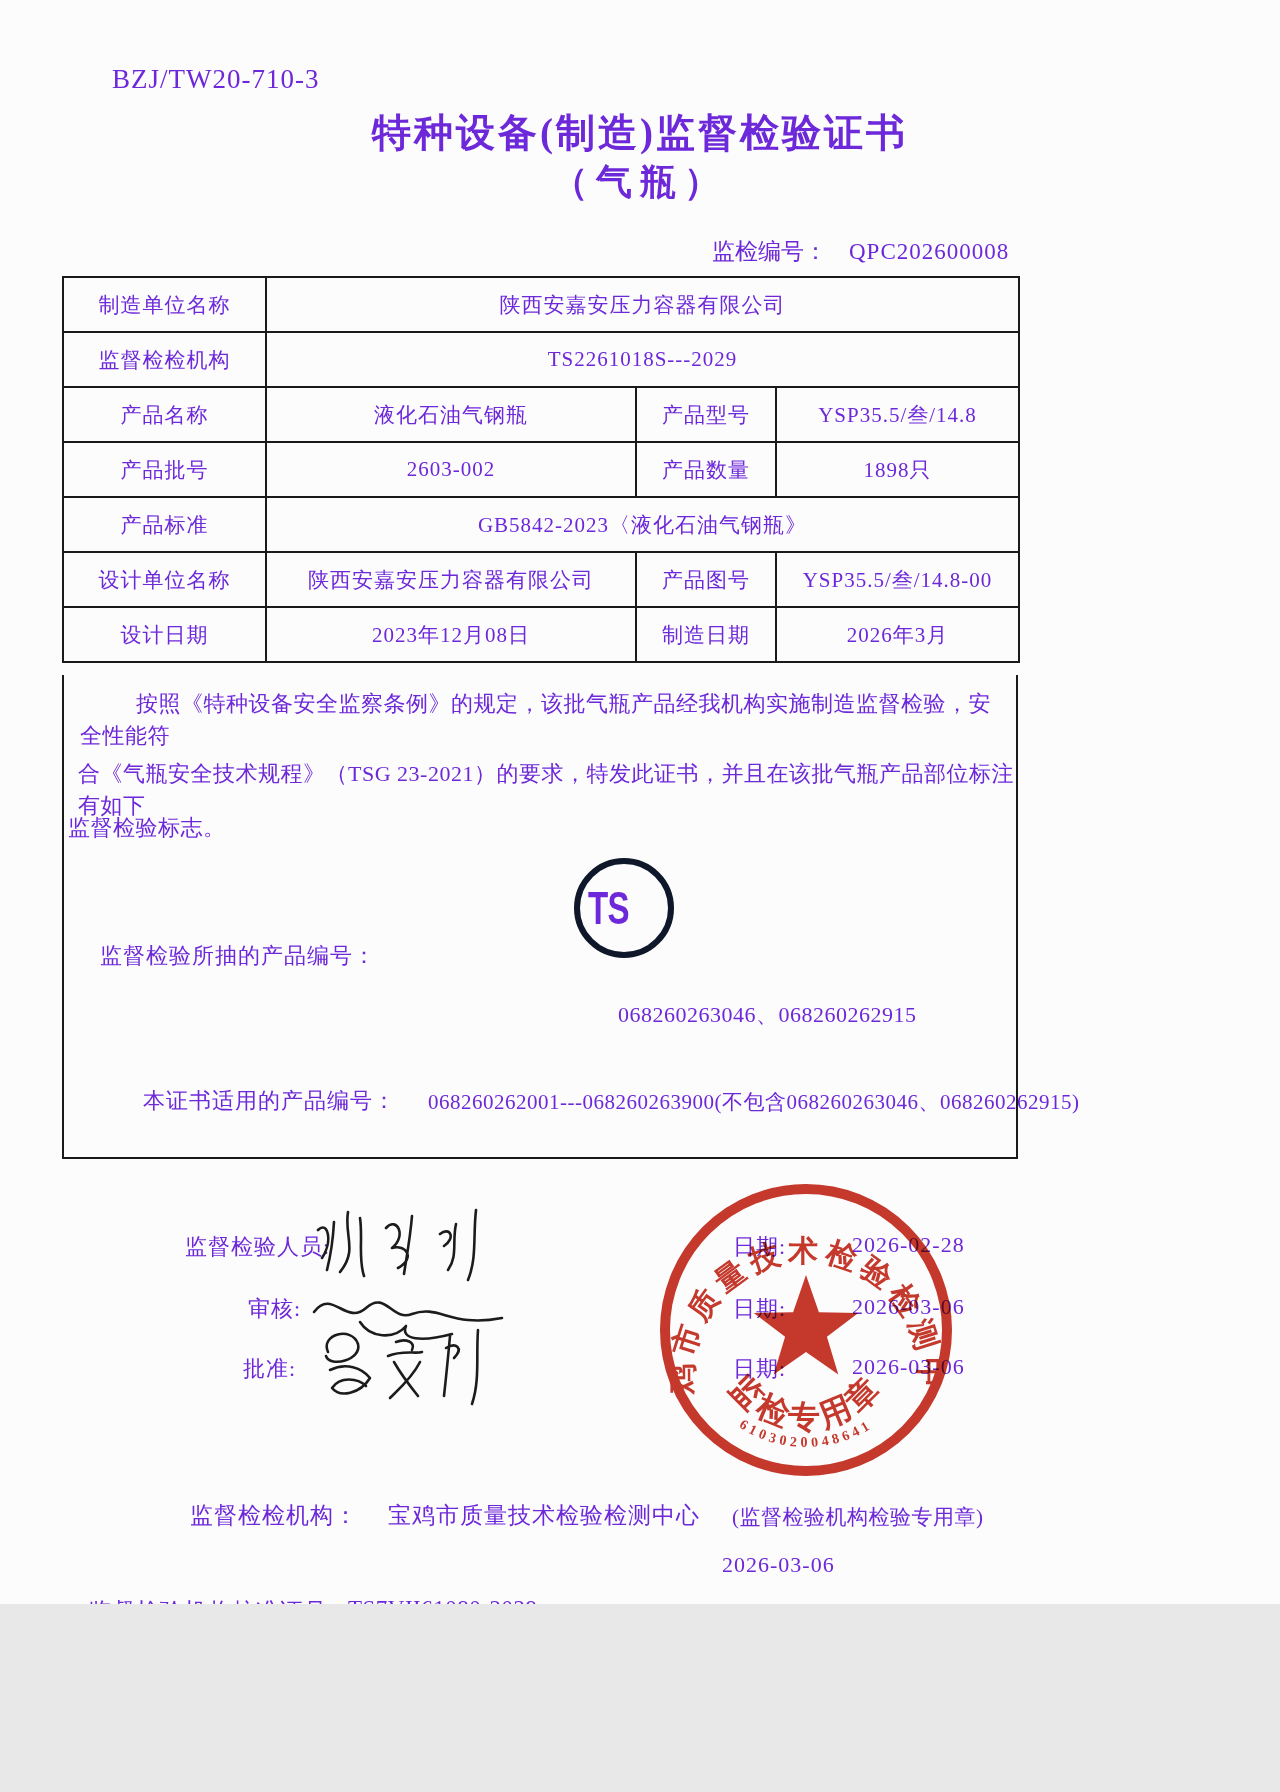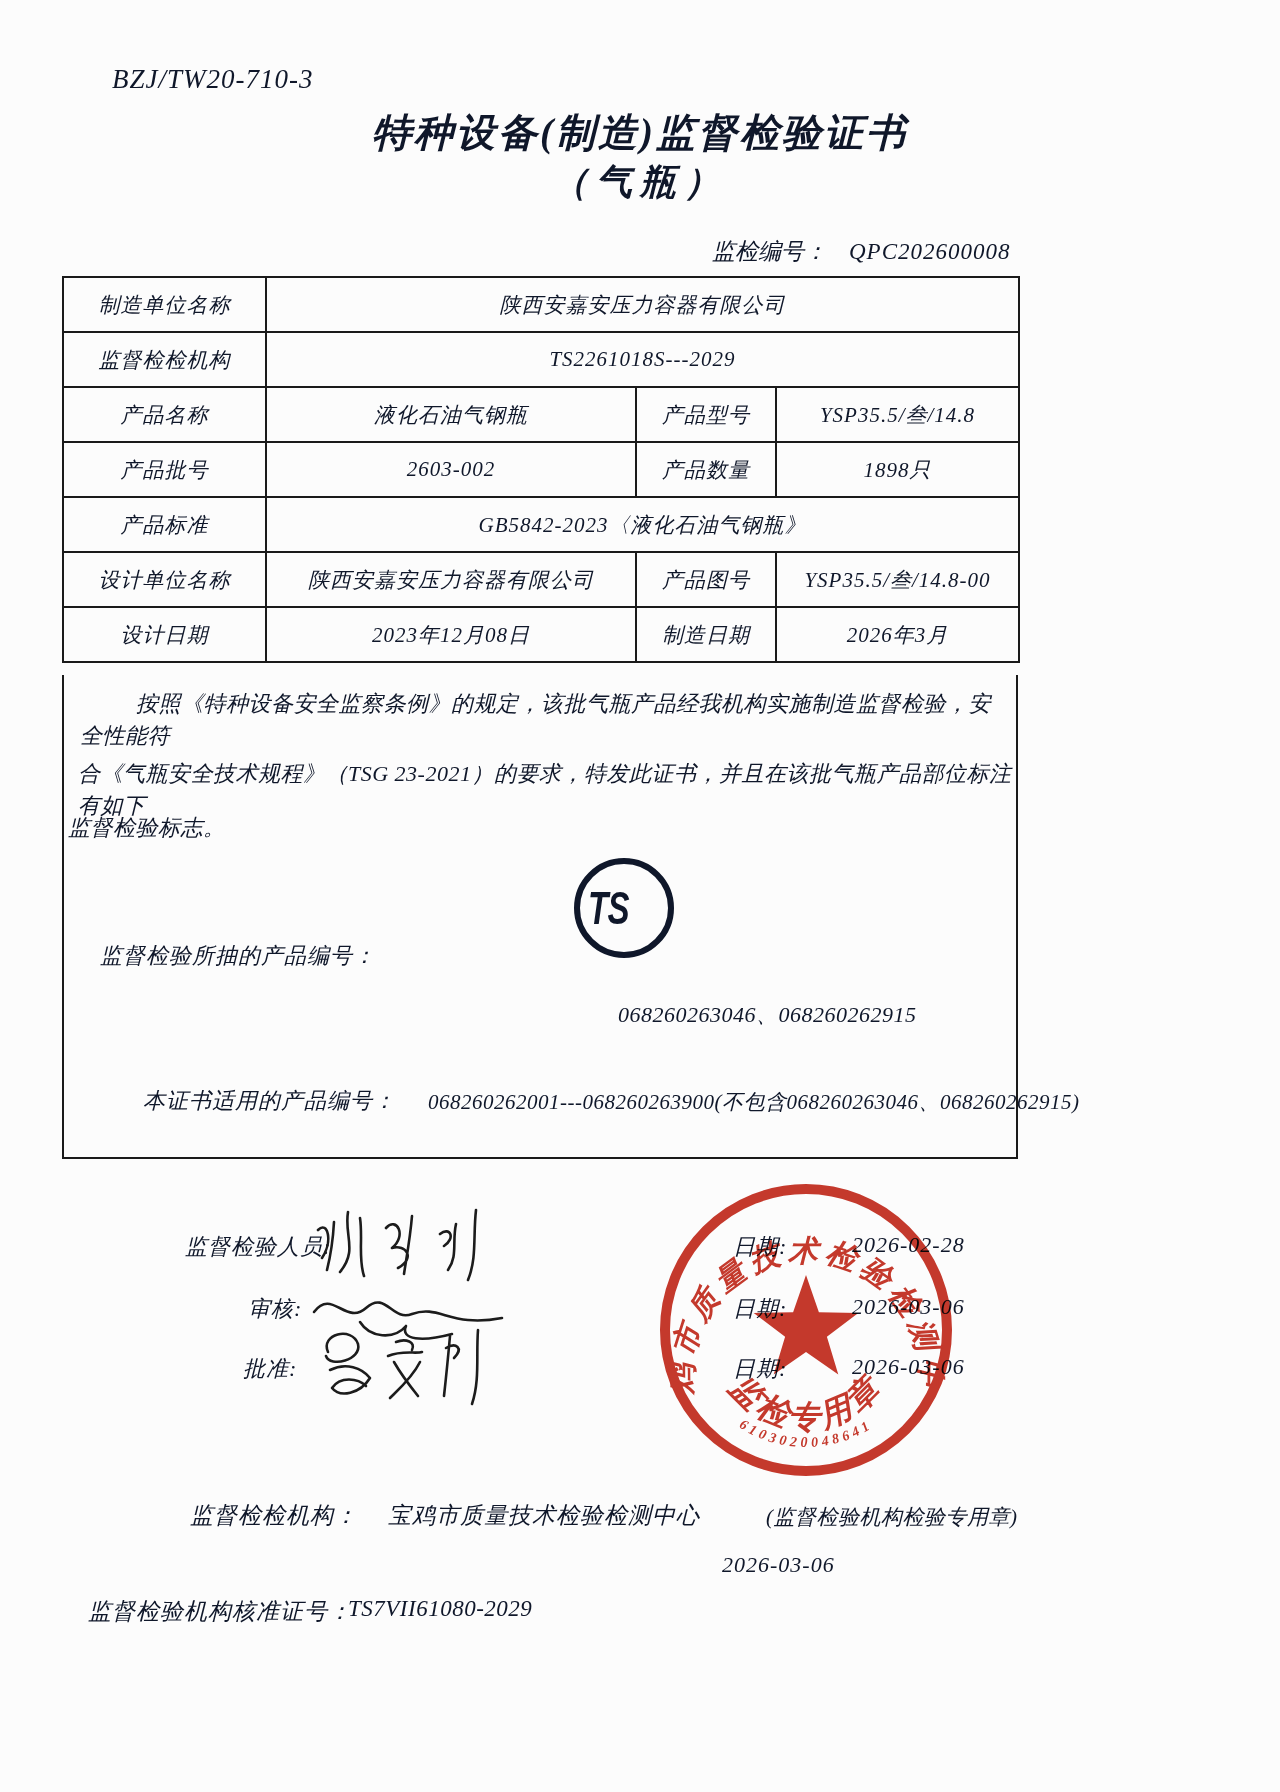--- a/index.html
+++ b/index.html
@@ -1,24 +1,23 @@
 <!DOCTYPE html>
 <html><head>
 <meta charset="utf-8">
 <style>
   html,body{margin:0;padding:0;background:#e8e8e8;}
   .page{
     position:relative;
-    width:1280px;height:1792px;
+    width:1280px;height:1604px;
     margin:0 auto;
     background:#fcfcfc;
     font-family:"Liberation Serif","DejaVu Serif",serif;
-    color:#0f172a;
+    color:#6d28d9;
     overflow:hidden;
-    font-style:italic;
   }
   .abs{position:absolute;}
   .doc-code{left:112px;top:64px;font-size:27px;letter-spacing:1px;}
   .doc-title{left:0;top:106px;width:100%;text-align:center;font-size:39px;font-weight:bold;letter-spacing:3px;}
   .doc-subtitle{left:0;top:158px;width:100%;text-align:center;font-size:36px;font-weight:bold;letter-spacing:8px;}
   .certno{left:712px;top:236px;font-size:23px;}
   .certno .val{margin-left:22px;letter-spacing:1px;}
   table.main{
     position:absolute;left:62px;top:276px;width:956px;
     border-collapse:collapse;table-layout:fixed;
@@ -49,21 +48,21 @@
     font-size:46px;font-weight:bold;letter-spacing:-1px;
     transform:scaleX(0.72);
   }
   .num-label{font-size:22px;letter-spacing:1px;}
   .num-val{font-size:22px;letter-spacing:0.5px;}
   .sig-label{font-size:22px;letter-spacing:1px;}
   .sig-date{font-size:22px;letter-spacing:1px;}
   .sig-svg path{stroke:#1c1c1c;stroke-width:2.6;fill:none;stroke-linecap:round;stroke-linejoin:round;}
   .footer-label{font-size:23px;letter-spacing:1px;}
   .footer-val{font-size:23px;letter-spacing:1px;}
-  .seal-note{font-size:21px;letter-spacing:0.5px;margin-left:34px;}
+  .seal-note{font-size:21px;letter-spacing:0.5px;}
   .stamp{
     left:652px;top:1176px;width:308px;height:308px;
     mix-blend-mode:multiply;opacity:0.92;
   }
   .stamp text{font-family:"Liberation Serif","DejaVu Serif",serif;font-weight:bold;}
 </style>
 </head>
 <body>
 
 <div class="page">

